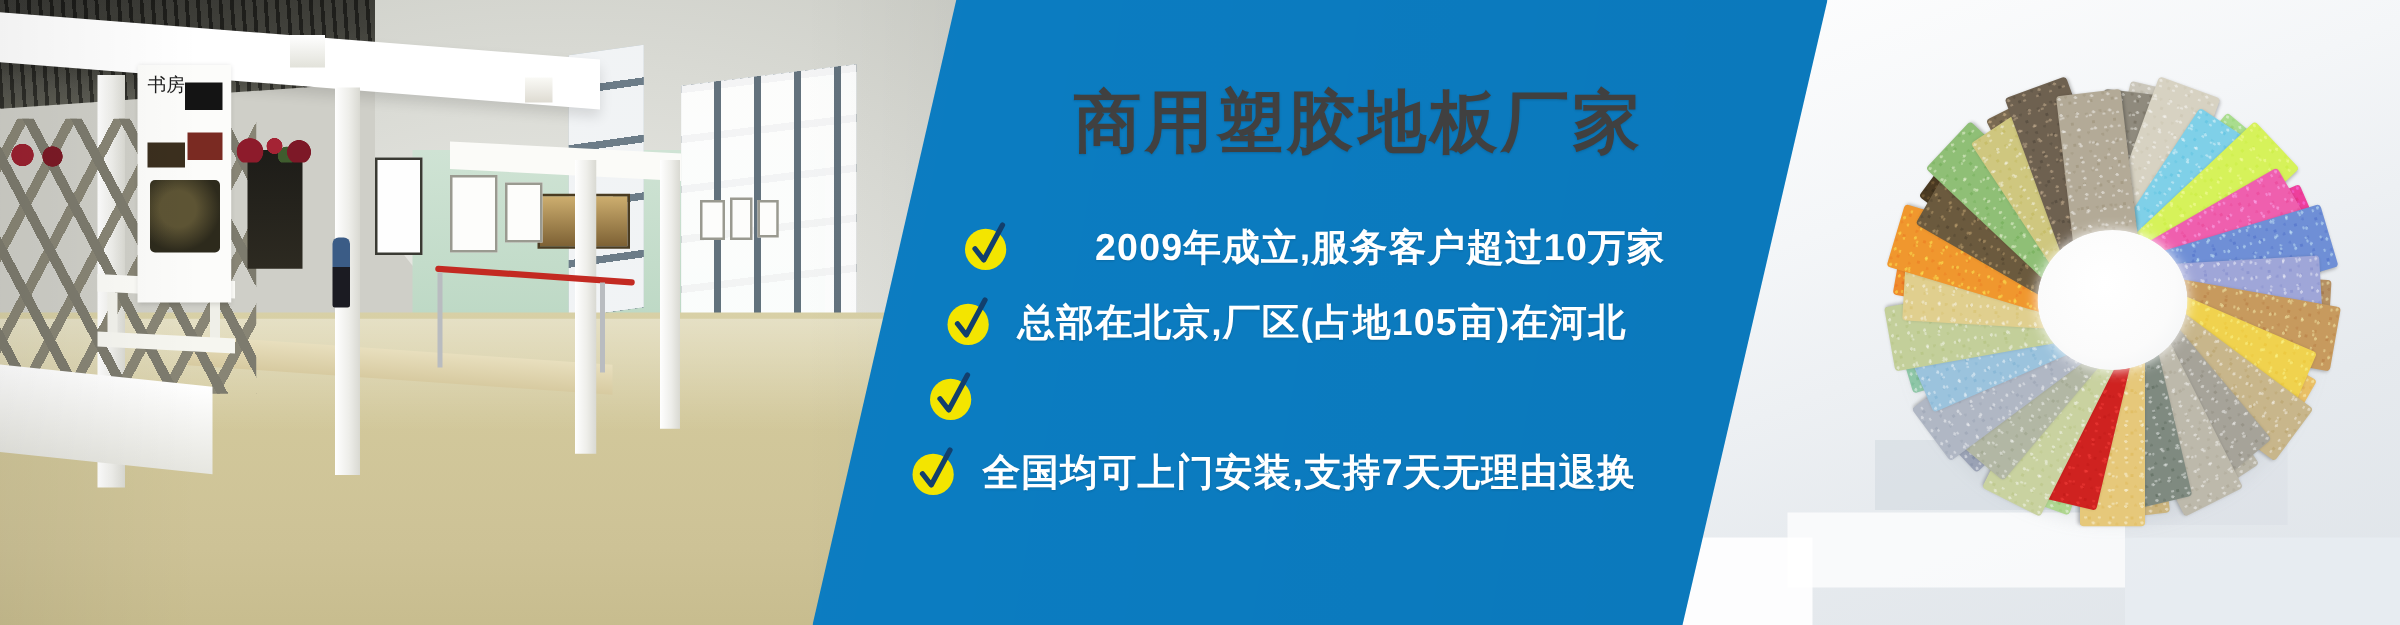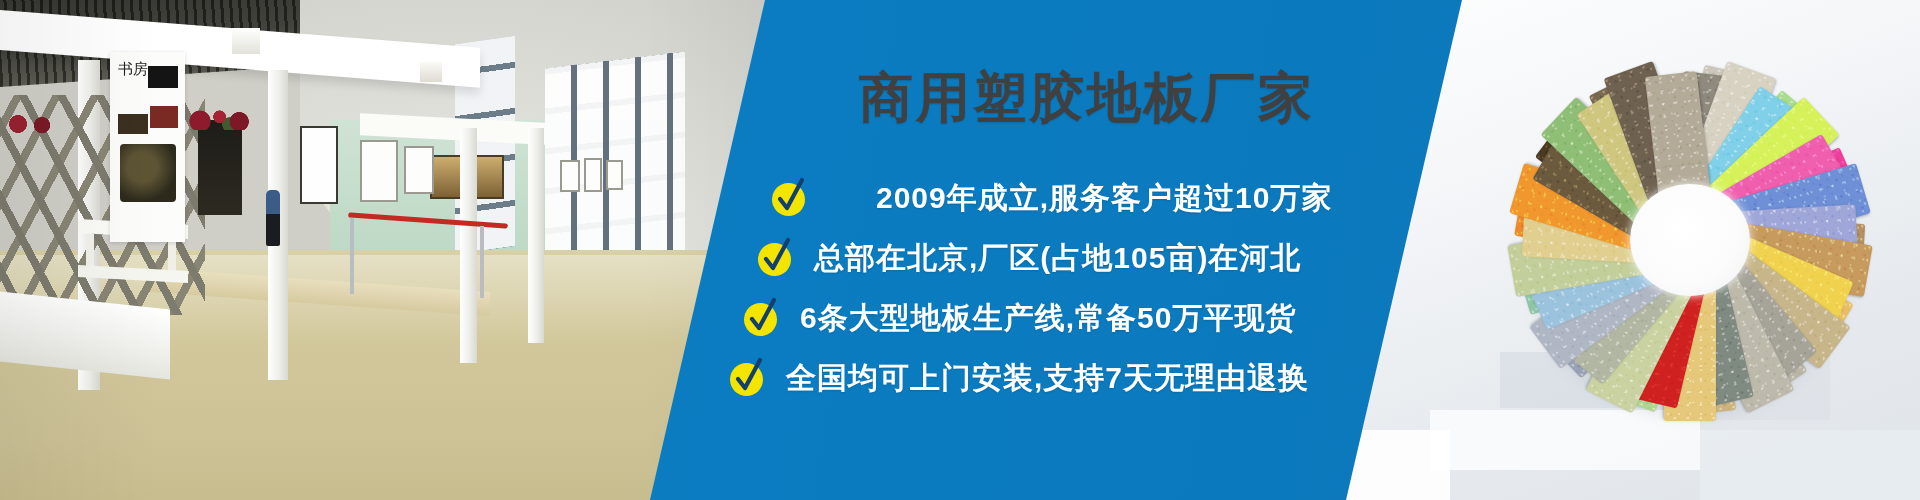--- a/index.html
+++ b/index.html
@@ -501,21 +501,20 @@
           </div>
           <div class="bullet-text">总部在北京,厂区(占地105亩)在河北</div>
         </div>
         <div class="bullet bullet-3">
           <div class="check-icon">
             <div class="disc"></div>
             <svg viewBox="0 0 34 40">
               <path d="M7 22 L14 31 L29 3" fill="none" stroke="#123f6d" stroke-width="4.2" stroke-linecap="round" stroke-linejoin="round"></path>
             </svg>
           </div>
-          <div class="bullet-text">6条大型地板生产线,常备50万平现货</div>
         </div>
         <div class="bullet bullet-4">
           <div class="check-icon">
             <div class="disc"></div>
             <svg viewBox="0 0 34 40">
               <path d="M7 22 L14 31 L29 3" fill="none" stroke="#123f6d" stroke-width="4.2" stroke-linecap="round" stroke-linejoin="round"></path>
             </svg>
           </div>
           <div class="bullet-text">全国均可上门安装,支持7天无理由退换</div>
         </div>

